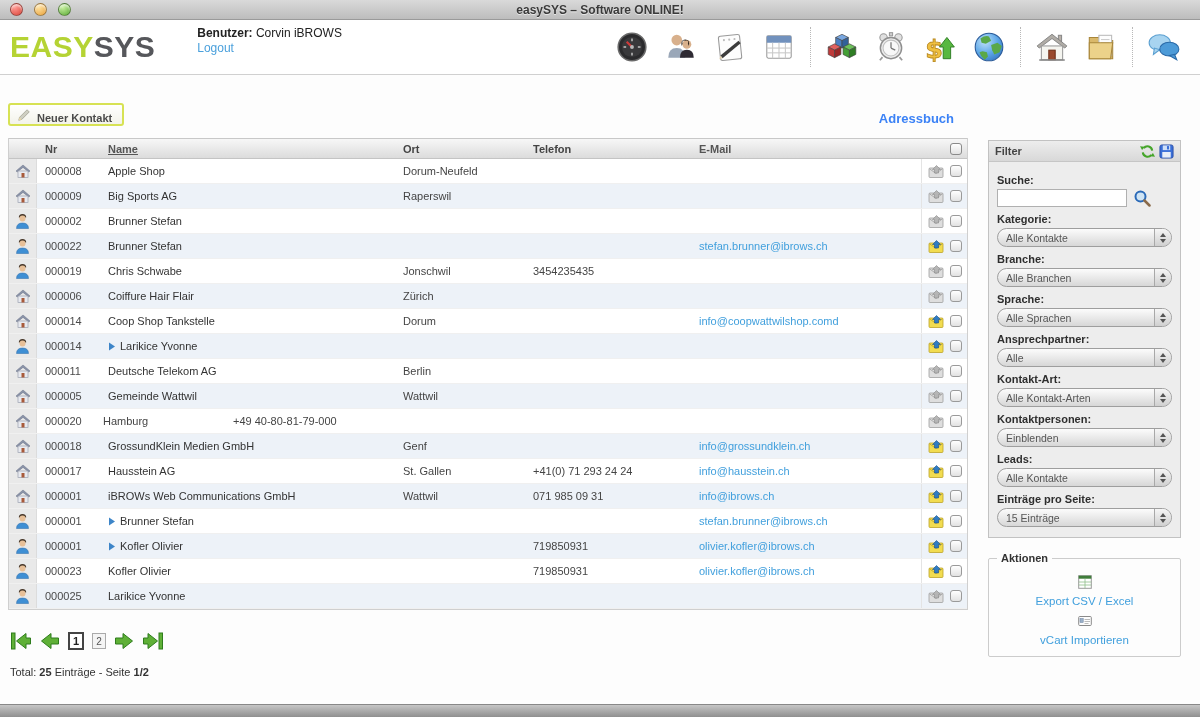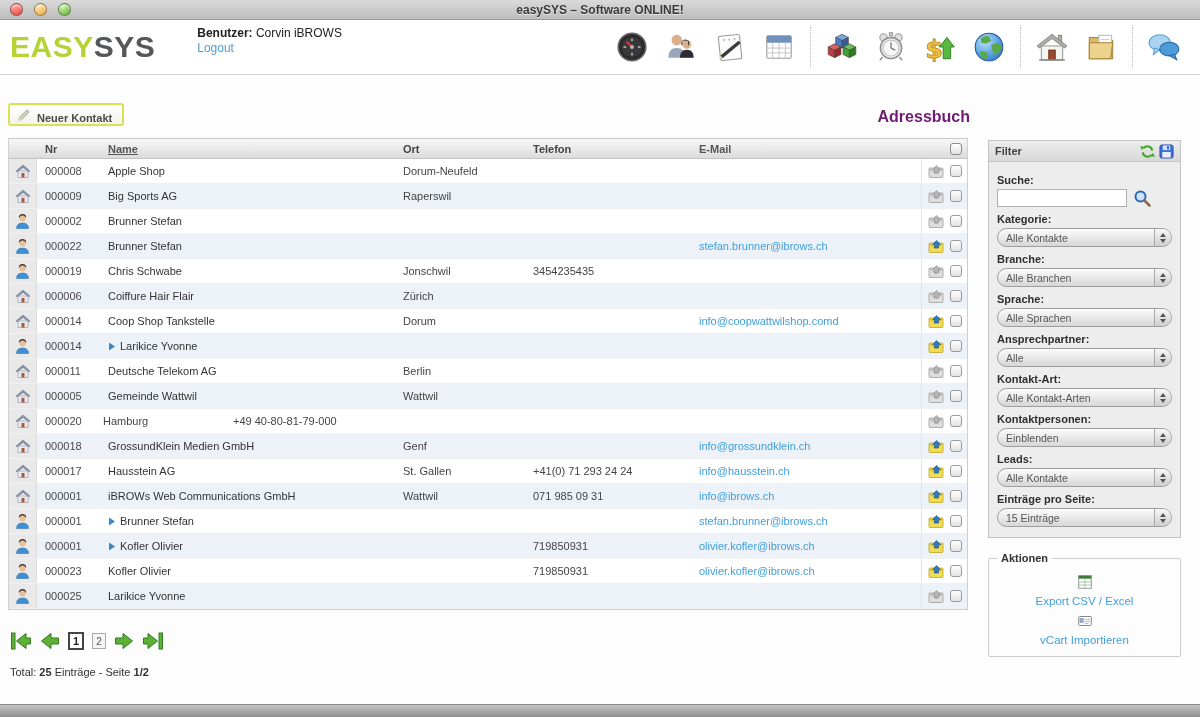--- a/index.html
+++ b/index.html
@@ -27,21 +27,21 @@
   .toolbar { margin-left:auto; margin-right:18px; display:flex; align-items:center; gap:13px; }
   .tbicon { width:36px; height:36px; display:flex; align-items:center; justify-content:center; cursor:pointer; }
   .tbicon svg { width:34px; height:34px; }
   .tbsep { width:1px; height:40px; border-left:1px dotted #b8b8b8; }
 
   
   .content { display:flex; padding:8px 10px 0 8px; }
   .main { width:962px; }
   .topline { display:flex; align-items:flex-end; justify-content:space-between; margin-top:20px; margin-bottom:12px; }
   .newbtn { display:flex; align-items:flex-end; gap:6px; height:23px; padding:8px 10px 0 7px; background:linear-gradient(#ffffff,#f3f3ea); border:2px solid #d7e254; border-radius:3px; font-size:11px; font-weight:bold; color:#4a4a4a; cursor:pointer; }
-  .pagetitle { font-size:16px; font-weight:bold; color:#701a75; margin-right:0; }
+  .pagetitle { font-size:13px; font-weight:bold; color:#3b82f6; margin-right:16px; }
 
   
   .table { width:960px; border:1px solid #cfcfcf; border-top:none; background:#fff; }
   .thead { display:flex; height:21px; background:linear-gradient(#f7f7f7,#dcdcdc); border-top:1px solid #c8c8c8; border-bottom:1px solid #c4c4c4; align-items:center; font-size:11px; font-weight:bold; color:#555; }
   .trow { display:flex; height:25px; align-items:center; font-size:11px; color:#333; background:#fff; border-bottom:1px solid #f0f0f0; }
   .trow.alt { background:#edf2f8; }
   .c-icon { width:28px; flex:none; align-self:stretch; display:flex; align-items:center; justify-content:center; background:#e9e9e9; border-right:1px solid #dcdcdc; }
   .thead .c-icon { background:transparent; border-right:none; }
   .c-nr   { width:66px; flex:none; padding-left:8px; color:#4a4a4a; }
   .c-name { width:300px; flex:none; padding-left:5px; display:flex; align-items:center; gap:4px; }

